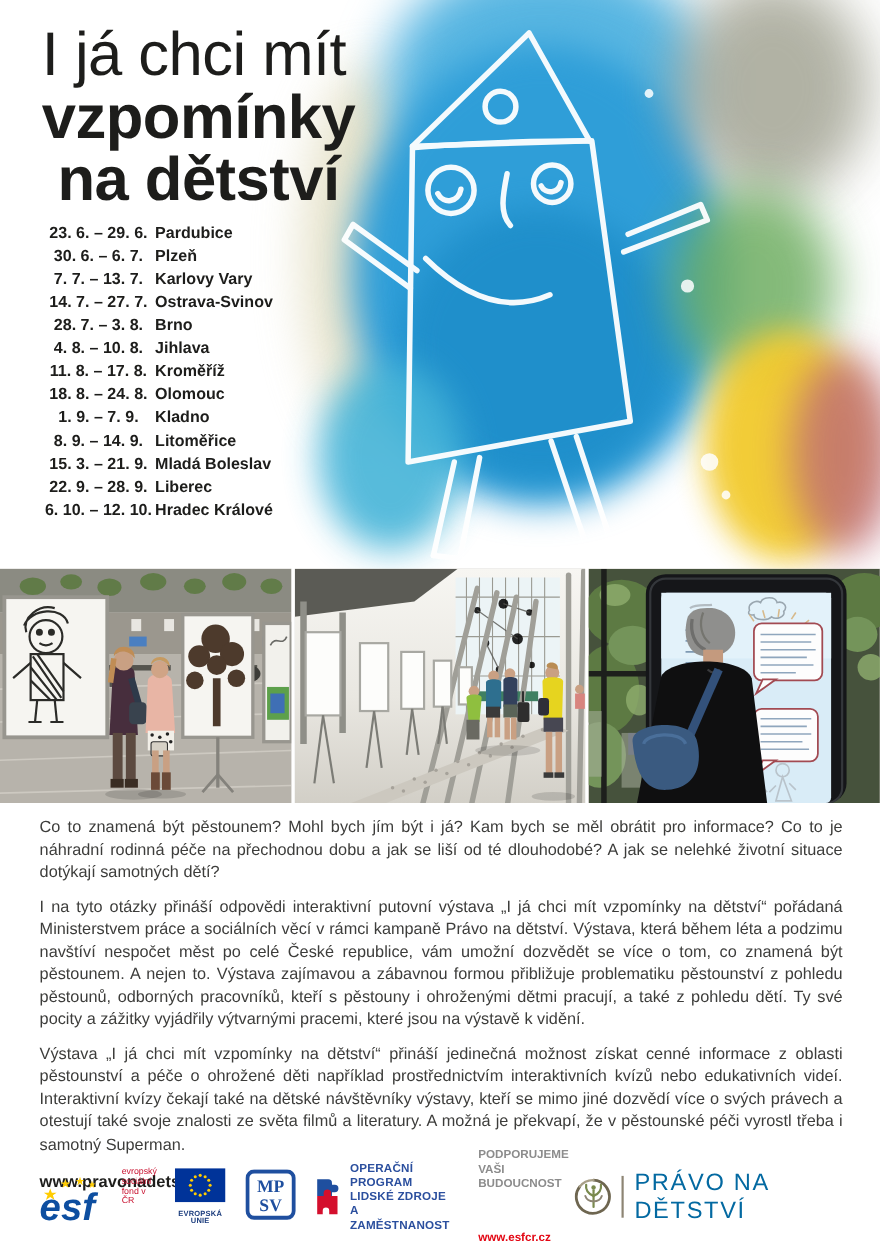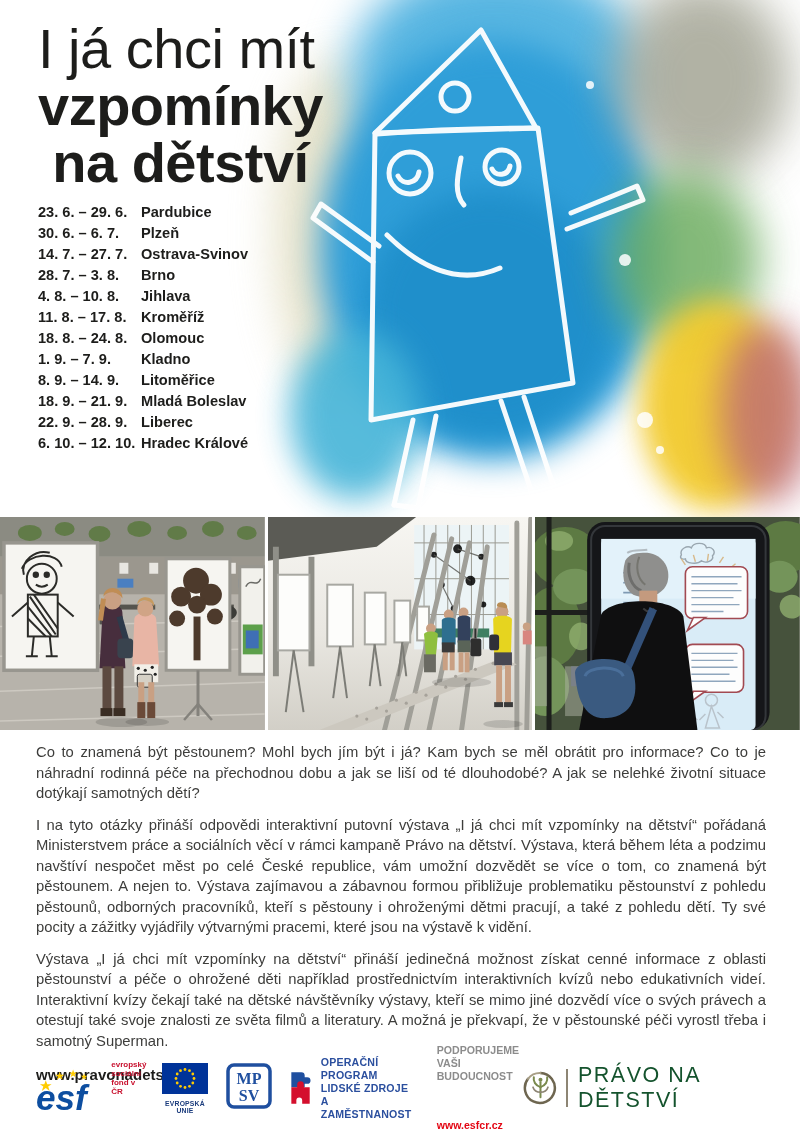--- a/index.html
+++ b/index.html
@@ -23,49 +23,49 @@
   .wc-char { position:absolute; left:0; top:0; }
 
   
   .title { position:absolute; left:38px; top:20px; color:#1d1d1b; font-size:56px; line-height:57px; letter-spacing:-0.5px; }
   .title .t1 { font-weight:400; }
   .title .t2, .title .t3 { font-weight:700;text-align:center; }
 
   
   .schedule { position:absolute; left:38px; top:201px; color:#1d1d1b; font-size:14.6px; }
   .sch-row  { display:flex; height:21px; align-items:center; }
-  .sch-dates{ width:103px; font-weight:600; }
+  .sch-dates{ width:103px; font-weight:600;text-align:center; }
   .sch-city { font-weight:700; }
 
   
   .photos { position:absolute; left:0; top:517px; width:800px; height:213px; display:flex; gap:3px; }
   .photo  { flex:1; position:relative; overflow:hidden; background:#c9c6c0; }
   .photo svg { display:block; width:100%; height:100%; }
 
   
   .textblock { position:absolute; left:36px; top:742px; width:730px; color:#3d3d3b;
                font-size:14.8px; line-height:20.5px; text-align:justify; }
   .textblock p { margin:0 0 11px 0; }
   .website { font-weight:700; color:#1d1d1b; margin-top:14px; font-size:15px; cursor:pointer; }
 
   
   .footer { position:absolute; left:36px; top:1060px; width:734px; height:56px;
             display:flex; align-items:center; }
   .esf-logo { display:flex; align-items:flex-end;justify-content:flex-end; }
-  .esf-text { margin-left:5px; margin-bottom:20px; font-size:8px; font-weight:700; color:#c8102e; line-height:9px; }
+  .esf-text { margin-left:5px; margin-bottom:20px; font-size:8px; font-weight:400; color:#c8102e; line-height:9px; }
   .eu-block { margin-left:12px; text-align:center; }
   .eu-label { font-size:6.8px; font-weight:700; color:#1a3b7c; margin-top:2px; letter-spacing:.2px; }
   .mpsv-block { margin-left:16px;text-decoration:underline; }
   .op-block { margin-left:16px; display:flex; align-items:center; }
   .op-text  { margin-left:8px; font-size:10.6px; font-weight:700; color:#2b4f9e; line-height:13px; letter-spacing:.2px; }
   .support-block { margin-left:18px; font-size:10.6px; font-weight:700; color:#8c8c8c; line-height:13px; }
   .support-block .url { color:#e30613; cursor:pointer;margin-top:36px; }
   .pravo-block { margin-left:auto; display:flex; align-items:center; }
   .pravo-bar   { width:2px; height:38px; background:#8d8574; margin:0 10px 0 8px; }
-  .pravo-label { font-size:21.5px; color:#14532d; letter-spacing:1.5px; font-weight:400; }
+  .pravo-label { font-size:21.5px; color:#0369a1; letter-spacing:1.5px; font-weight:400; }
 </style>
 </head>
 <body>
 
 <div class="page">
 
   <div class="watercolor">
     <div class="wc wc-olive-left"></div>
     <div class="wc wc-blue-top"></div>
     <div class="wc wc-blue-main"></div>
@@ -114,20 +114,24 @@
   <div class="schedule">
     <div class="sch-row">
         <span class="sch-dates">23. 6. – 29. 6.</span>
         <span class="sch-city">Pardubice</span>
       </div>
     <div class="sch-row">
         <span class="sch-dates">30. 6. – 6. 7.</span>
         <span class="sch-city">Plzeň</span>
       </div>
     <div class="sch-row">
+        <span class="sch-dates">7. 7. – 13. 7.</span>
+        <span class="sch-city">Karlovy Vary</span>
+      </div>
+    <div class="sch-row">
         <span class="sch-dates">14. 7. – 27. 7.</span>
         <span class="sch-city">Ostrava-Svinov</span>
       </div>
     <div class="sch-row">
         <span class="sch-dates">28. 7. – 3. 8.</span>
         <span class="sch-city">Brno</span>
       </div>
     <div class="sch-row">
         <span class="sch-dates">4. 8. – 10. 8.</span>
         <span class="sch-city">Jihlava</span>
@@ -142,21 +146,21 @@
       </div>
     <div class="sch-row">
         <span class="sch-dates">1. 9. – 7. 9.</span>
         <span class="sch-city">Kladno</span>
       </div>
     <div class="sch-row">
         <span class="sch-dates">8. 9. – 14. 9.</span>
         <span class="sch-city">Litoměřice</span>
       </div>
     <div class="sch-row">
-        <span class="sch-dates">18. 9. – 21. 9.</span>
+        <span class="sch-dates">15. 3. – 21. 9.</span>
         <span class="sch-city">Mladá Boleslav</span>
       </div>
     <div class="sch-row">
         <span class="sch-dates">22. 9. – 28. 9.</span>
         <span class="sch-city">Liberec</span>
       </div>
     <div class="sch-row">
         <span class="sch-dates">6. 10. – 12. 10.</span>
         <span class="sch-city">Hradec Králové</span>
       </div>

